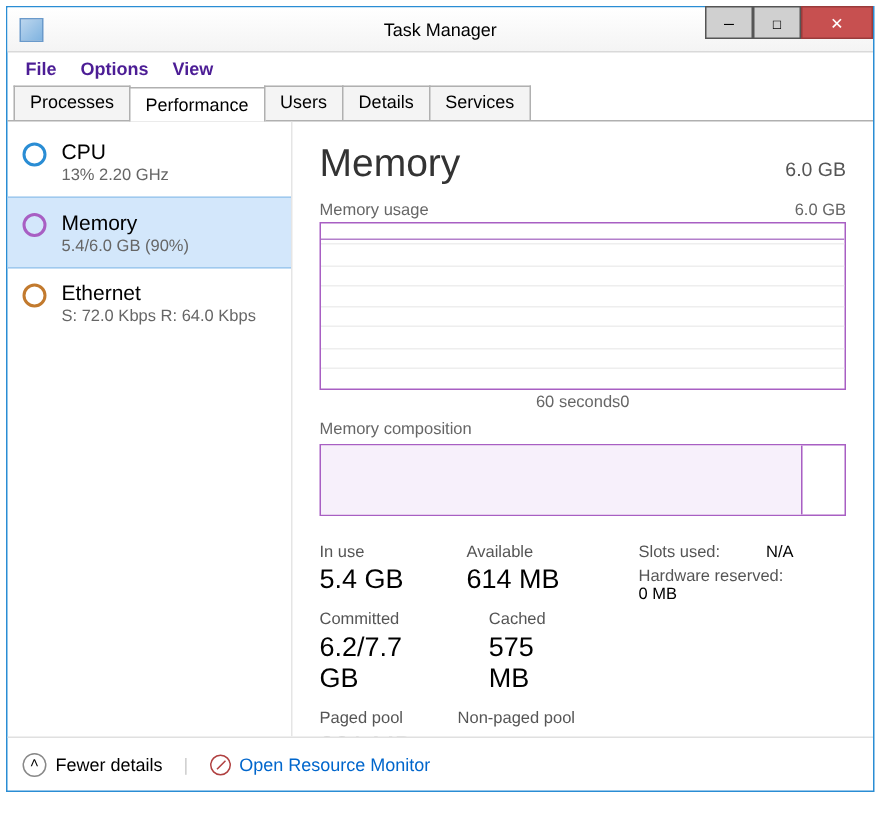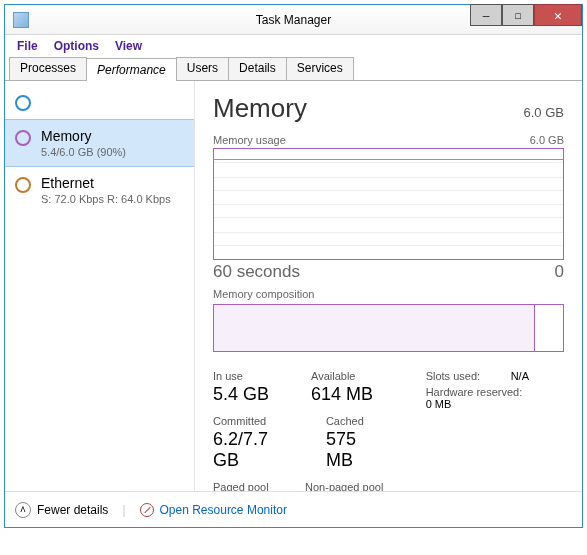--- a/index.html
+++ b/index.html
@@ -10,40 +10,40 @@
   .title-text { position: absolute; left: 0; right: 0; text-align: center; font-size: 12px; color: #000; pointer-events: none; }
   .win-controls { position: absolute; right: 0; top: -1px; display: flex; }
   .win-btn { width: 32px; height: 22px; border: 1px solid #555; background: #ccc; display: flex; align-items: center; justify-content: center; font-size: 11px; font-family: monospace; cursor: pointer; }
   .win-btn.min { background: #d0d0d0; }
   .win-btn.max { background: #d0d0d0; }
   .win-btn.close { background: #c75050; color: #fff; width: 48px; border-color: #9a3b3b; font-size: 13px; }
   .menubar { height: 22px; display: flex; align-items: center; padding: 0 4px; font-size: 12px; color: #4c1d95; font-weight: bold; }
   .menubar span { padding: 2px 8px; cursor: default; }
   .tabs { display: flex; border-bottom: 1px solid #b0b0b0; padding-left: 4px; font-size: 12px; }
   .tab { padding: 3px 10px 4px; border: 1px solid #b0b0b0; border-bottom: none; background: #f4f4f4; margin-right: -1px; position: relative; cursor: pointer; }
-  .tab.active { background: #fff; top: 1px; padding-top: 4px; font-style: italic; }
+  .tab.active { background: #fff; top: 1px; padding-top: 4px; }
   .body { flex: 1; display: flex; overflow: hidden; }
   .sidebar { width: 190px; border-right: 1px solid #e5e5e5; padding-top: 4px; }
   .side-item { padding: 8px 12px 8px 10px; display: flex; align-items: flex-start; cursor: pointer; }
   .side-item.selected { background: #d3e7fb; border: 1px solid #9fc9ee; border-left: none; border-right: none; }
   .ring { width: 16px; height: 16px; border: 2px solid; border-radius: 50%; flex-shrink: 0; margin-right: 10px; margin-top: 2px; }
   .ring.cpu { border-color: #2a8dd4; }
   .ring.mem { border-color: #a85fc3; }
   .ring.eth { border-color: #c27a2e; }
   .side-title { font-size: 14px; color: #000; }
   .side-sub { font-size: 11px; color: #666; margin-top: 2px; }
   .main { flex: 1; padding: 8px 18px 8px 18px; overflow: hidden; }
   .hdr { display: flex; justify-content: space-between; align-items: baseline; }
   .hdr h1 { font-size: 26px; font-weight: normal; color: #333; margin: 4px 0 10px; }
   .hdr .total { font-size: 13px; color: #555; }
   .graph-label { font-size: 11px; color: #666; margin-bottom: 2px; display: flex; justify-content: space-between; }
   .graph { height: 112px; border: 1px solid #a85fc3; background: #fff; position: relative; overflow: hidden; }
   .gridline { position: absolute; left: 0; right: 0; border-top: 1px solid #eee; }
   .usage-fill { position: absolute; left: 0; right: 0; top: 10px; border-top: 1px solid #b37fcb; }
-  .axis { display: flex; justify-content: space-between; font-size: 17px; color: #666; margin-top: 2px; }
+  .axis { display: flex; justify-content: center; font-size: 11px; color: #666; margin-top: 2px; }
   .comp-graph { height: 48px; border: 1px solid #a85fc3; margin-top: 4px; position: relative; }
   .comp-fill { position: absolute; top: 0; bottom: 0; left: 0; width: 92%; background: #f7f0fb; border-right: 1px solid #a85fc3; }
   .stats { display: flex; margin-top: 18px; font-size: 12px; gap: 40px; }
   .statcol .lbl { color: #555; font-size: 11px; }
   .statcol .val { font-size: 18px; color: #000; margin-top: 2px; margin-bottom: 10px; }
   .rightinfo { font-size: 11px; color: #555; }
   .rightinfo div { margin-bottom: 4px; }
   .rightinfo span.v { display: inline-block; min-width: 40px; color: #000; }
   .highlight { background: #f8f860; }
   .footer { height: 36px; border-top: 1px solid #e0e0e0; display: flex; align-items: center; padding: 0 10px; font-size: 12px; gap: 14px; }
@@ -80,20 +80,24 @@
     <div class="tab">Users</div>
     <div class="tab">Details</div>
     <div class="tab">Services</div>
   </div>
 
   <div class="body">
 
     <div class="sidebar">
       <div class="side-item">
         <div class="ring cpu"></div>
+        <div>
+          <div class="side-title">CPU</div>
+          <div class="side-sub">13%  2.20 GHz</div>
+        </div>
       </div>
       <div class="side-item selected">
         <div class="ring mem"></div>
         <div>
           <div class="side-title">Memory</div>
           <div class="side-sub">5.4/6.0 GB (90%)</div>
         </div>
       </div>
       <div class="side-item">
         <div class="ring eth"></div>

